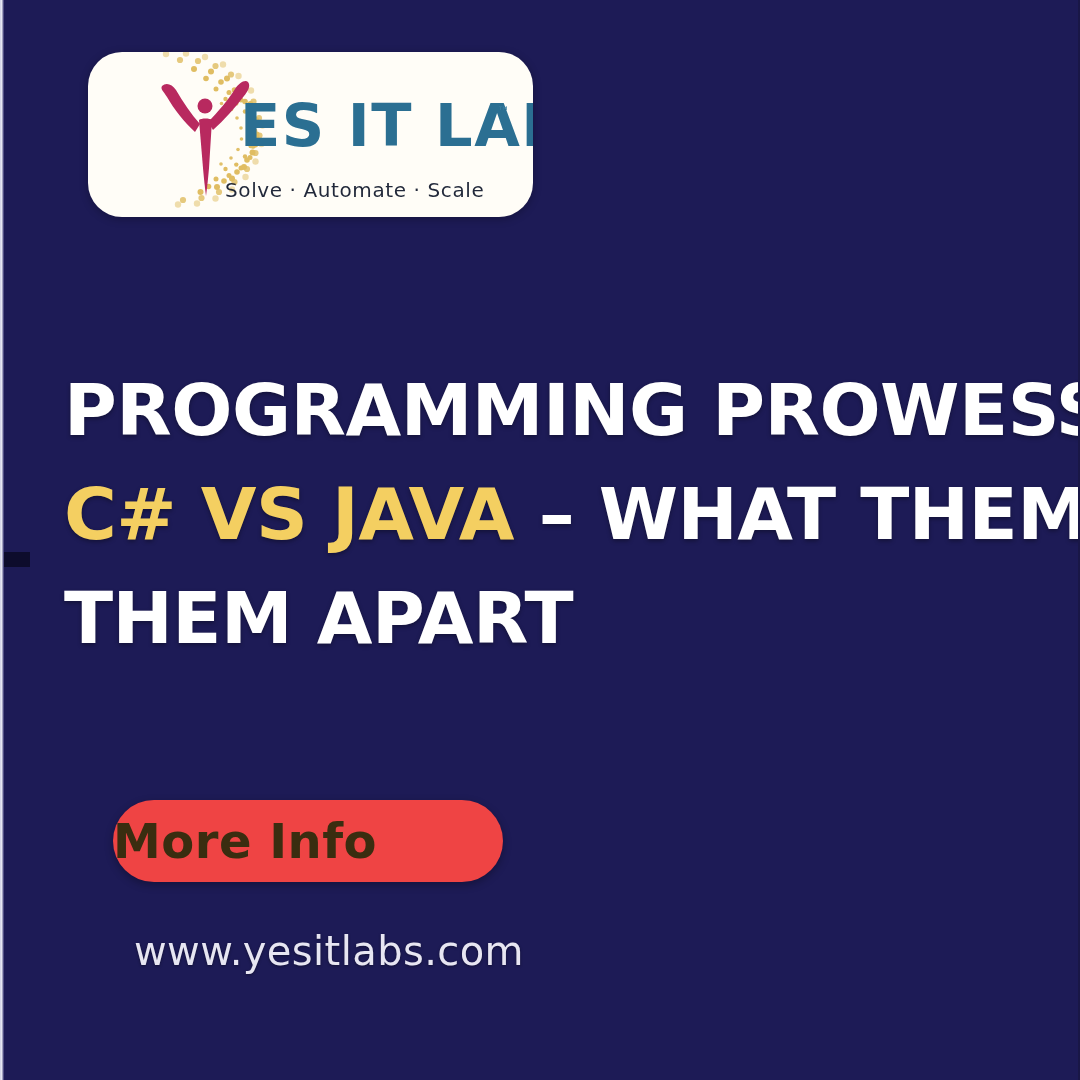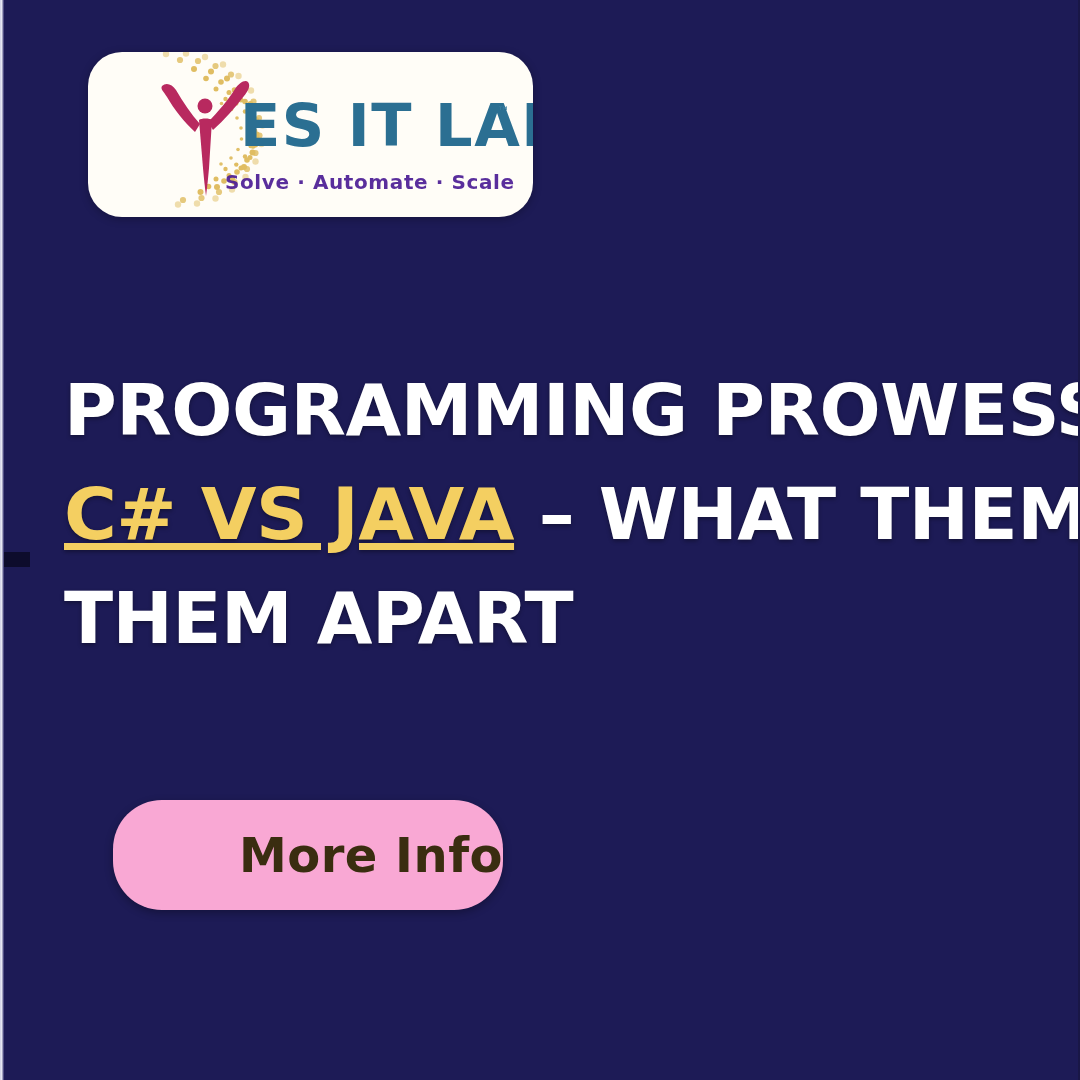--- a/index.html
+++ b/index.html
@@ -80,24 +80,24 @@
   }
   .tm {
     position:absolute;
     left:409px; top:52px;
     font-size:13px;
     color:#3b7fa0;
     font-family:"DejaVu Sans", sans-serif;
   }
   .tagline {
     position:absolute;
-    left:137px; top:118px;
+    left:137px; top:126px;
     font-size:20px;
-    font-weight:bold;
-    color:#4c1d95;
+    font-weight:normal;
+    color:#0f172a;
     letter-spacing:.6px;
     white-space:nowrap;
     font-family:"DejaVu Sans", sans-serif;
     opacity:.92;
   }
 
   
   .headline {
     position:absolute;
     left:64px; top:358px;
@@ -106,33 +106,33 @@
   .hl-line {
     font-family:"DejaVu Sans", sans-serif;
     font-weight:bold;
     font-size:72px;
     line-height:104px;
     letter-spacing:-0.5px;
     color:#ffffff;
     white-space:nowrap;
     text-shadow:0 2px 4px rgba(0,0,0,.35);
   }
-  .hl-accent { color:#f4cf61;text-decoration:underline; }
+  .hl-accent { color:#f4cf61; }
 
   
   .cta {
     position:absolute;
     left:113px; top:800px;
-    width:390px; height:110px;
-    background:#f9a8d4;
+    width:390px; height:82px;
+    background:#ef4444;
     border:none;
     border-radius:49px;
     box-shadow:0 3px 8px rgba(0,0,0,.30);
     cursor:pointer;
-    display:flex; align-items:center; justify-content:flex-end;
+    display:flex; align-items:center; justify-content:flex-start;
     padding:0;
   }
   .cta-label {
     font-family:"DejaVu Sans", sans-serif;
     font-size:48px;
     font-weight:bold;
     color:#3a2d10;
     letter-spacing:.5px;
     line-height:1;
   }
@@ -293,14 +293,15 @@
   <div class="headline">
     <div class="hl-line">PROGRAMMING PROWESS</div>
     <div class="hl-line"><span class="hl-accent">C# VS JAVA</span><span> – WHAT THEM</span></div>
     <div class="hl-line">THEM APART</div>
   </div>
 
   <button class="cta">
     <span class="cta-label">More Info</span>
   </button>
 
+  <div class="site-url">www.yesitlabs.com</div>
 
 </div>
 
 </body></html>

